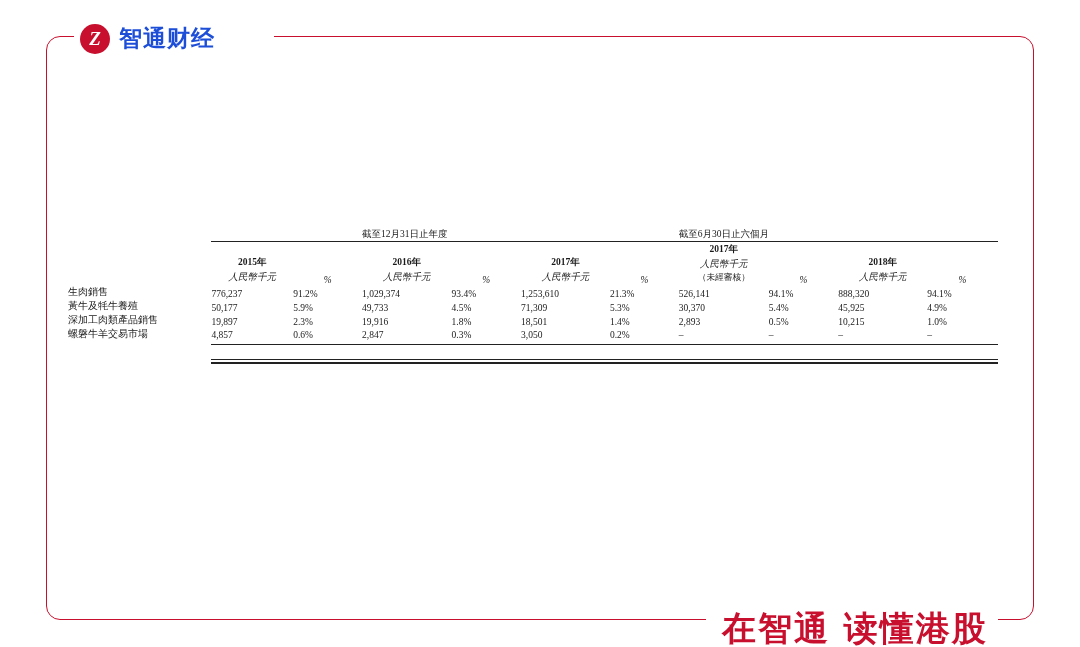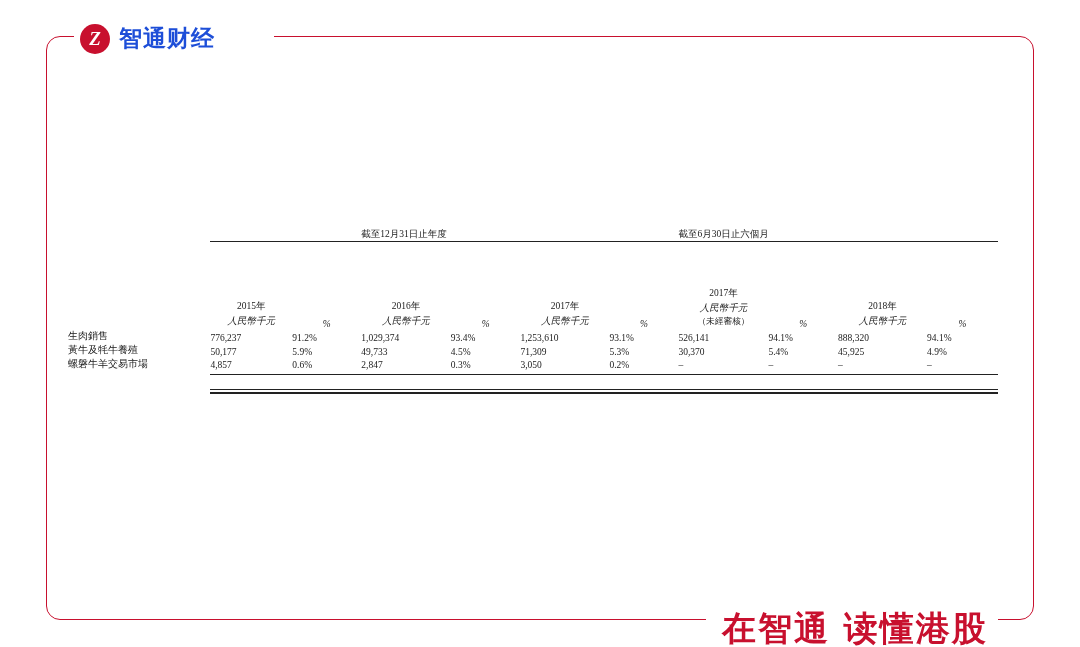--- a/index.html
+++ b/index.html
@@ -120,22 +120,21 @@
 
   .col-head {
     text-align: center;
     font-style: italic;
     font-size: 9.5px;
     line-height: 1.55;
     padding-bottom: 7px;
   }
   .col-head .yr {
     font-style: normal;
-    font-weight: normal;
-    margin-top: 44px;
+    font-weight: bold;
   }
   .col-head .sub {
     font-style: normal;
     font-size: 8.7px;
   }
   .pct-head {
     text-align: center;
     font-style: italic;
     font-size: 9.5px;
     padding-bottom: 7px;
@@ -255,41 +254,54 @@
       <td class="pct-head">%</td>
     </tr>
 
     <tr>
       <td class="label">生肉銷售</td>
       <td class="num">776,237</td>
       <td class="num pct">91.2%</td>
       <td class="num">1,029,374</td>
       <td class="num pct">93.4%</td>
       <td class="num">1,253,610</td>
-      <td class="num pct">93.1%</td>
+      <td class="num pct">21.3%</td>
       <td class="num">526,141</td>
       <td class="num pct">94.1%</td>
       <td class="num">888,320</td>
       <td class="num pct">94.1%</td>
     </tr>
 
     <tr>
       <td class="label">黃牛及牦牛養殖</td>
       <td class="num">50,177</td>
       <td class="num pct">5.9%</td>
       <td class="num">49,733</td>
       <td class="num pct">4.5%</td>
       <td class="num">71,309</td>
       <td class="num pct">5.3%</td>
       <td class="num">30,370</td>
       <td class="num pct">5.4%</td>
       <td class="num">45,925</td>
       <td class="num pct">4.9%</td>
     </tr>
 
+    <tr>
+      <td class="label">深加工肉類產品銷售</td>
+      <td class="num">19,897</td>
+      <td class="num pct">2.3%</td>
+      <td class="num">19,916</td>
+      <td class="num pct">1.8%</td>
+      <td class="num">18,501</td>
+      <td class="num pct">1.4%</td>
+      <td class="num">2,893</td>
+      <td class="num pct">0.5%</td>
+      <td class="num">10,215</td>
+      <td class="num pct">1.0%</td>
+    </tr>
 
     <tr class="last-data">
       <td class="label">螺磐牛羊交易市場</td>
       <td class="num">4,857</td>
       <td class="num pct">0.6%</td>
       <td class="num">2,847</td>
       <td class="num pct">0.3%</td>
       <td class="num">3,050</td>
       <td class="num pct">0.2%</td>
       <td class="num">–</td>

